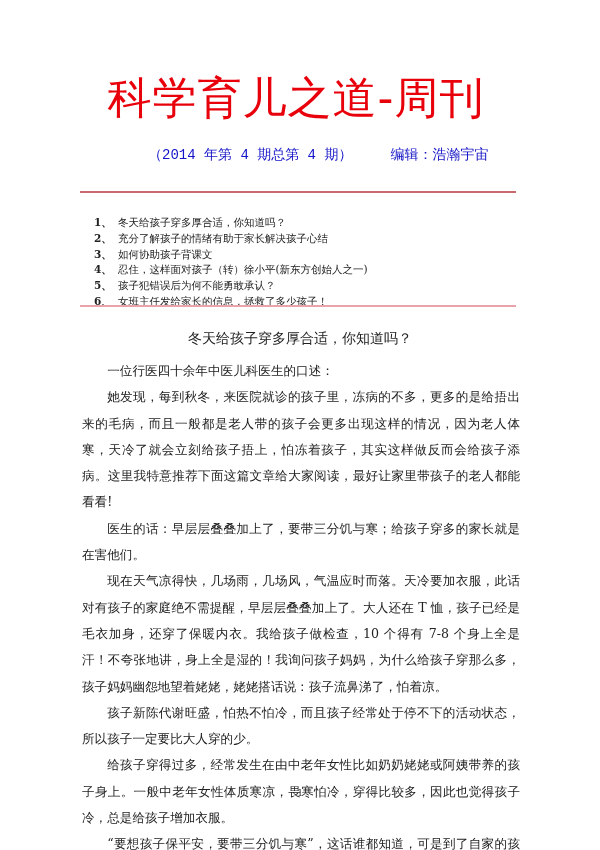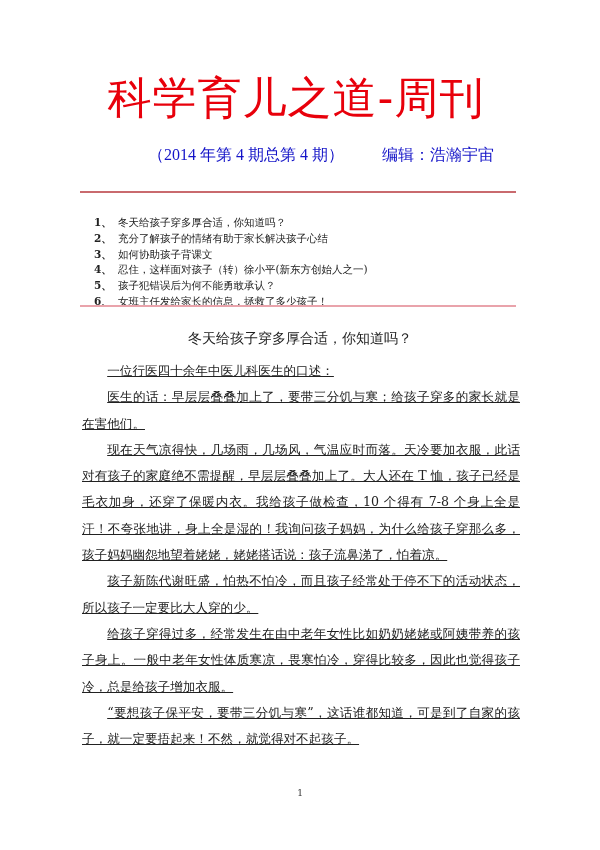--- a/index.html
+++ b/index.html
@@ -1,34 +1,34 @@
 <!DOCTYPE html>
 <html><head>
   <meta charset="utf-8">
   <style>
     html, body { margin: 0; padding: 0; background: #ffffff; }
     body { width: 600px; height: 850px; position: relative; overflow: hidden;
            font-family: "DejaVu Serif", "Liberation Serif", serif; color: #222; }
     .title { position: absolute; top: 72px; left: 0; width: 592px; text-align: center;
              font-family: "DejaVu Sans", "Liberation Sans", sans-serif;
              font-size: 44px; color: #e8000b; letter-spacing: 1px; line-height: 52px; }
-    .subtitle { position: absolute; top: 145px; left: 148px; font-family: Liberation Serif, serif;
-                font-size: 16px; color: #1414c8; line-height: 20px; white-space: nowrap; }
+    .subtitle { position: absolute; top: 145px; left: 148px; font-family: Liberation Mono, monospace;
+                font-size: 14px; color: #1414c8; line-height: 20px; white-space: nowrap; }
     .subtitle .editor { margin-left: 38px; }
     .rule { position: absolute; left: 80px; width: 436px; height: 2px; }
     .rule.top { top: 191px; background: #c96a6e; }
     .rule.bottom { top: 305px; background: #e9a3ab; }
     .toc { position: absolute; top: 201px; left: 80px; margin: 14px; padding: 0; list-style: none; }
     .toc li { font-size: 10.5px; line-height: 15.8px; color: #222; white-space: nowrap; }
     .toc .num { font-weight: bold; display: inline-block; width: 24px; }
     .article-title { position: absolute; top: 328px; left: 0; width: 600px; text-align: center;
                      font-size: 14px; line-height: 20px; color: #222; }
     .body { position: absolute; top: 358px; left: 82px; width: 438px; }
     .body p { margin: 0; font-size: 12.6px; line-height: 26.3px; text-indent: 2em;
-              text-align: justify; color: #222; text-decoration: underline; }
+              text-align: justify; color: #222; }
     .page-num { position: absolute; top: 788px; left: 0; width: 600px; text-align: center;
                 font-size: 9px; color: #333; }
   </style>
 </head>
 <body>
 
 <div class="title">科学育儿之道-周刊</div>
 
 <div class="subtitle">
   <span>（2014 年第 4 期总第 4 期）</span><span class="editor">编辑：浩瀚宇宙</span>
@@ -44,20 +44,21 @@
   <li><span class="num">5、</span><span>孩子犯错误后为何不能勇敢承认？</span></li>
   <li><span class="num">6、</span><span>女班主任发给家长的信息，拯救了多少孩子！</span></li>
 </ul>
 
 <div class="rule bottom"></div>
 
 <div class="article-title">冬天给孩子穿多厚合适，你知道吗？</div>
 
 <div class="body">
   <p>一位行医四十余年中医儿科医生的口述：</p>
+  <p>她发现，每到秋冬，来医院就诊的孩子里，冻病的不多，更多的是给捂出来的毛病，而且一般都是老人带的孩子会更多出现这样的情况，因为老人体寒，天冷了就会立刻给孩子捂上，怕冻着孩子，其实这样做反而会给孩子添病。这里我特意推荐下面这篇文章给大家阅读，最好让家里带孩子的老人都能看看!</p>
   <p>医生的话：早层层叠叠加上了，要带三分饥与寒；给孩子穿多的家长就是在害他们。</p>
   <p>现在天气凉得快，几场雨，几场风，气温应时而落。天冷要加衣服，此话对有孩子的家庭绝不需提醒，早层层叠叠加上了。大人还在 T 恤，孩子已经是毛衣加身，还穿了保暖内衣。我给孩子做检查，10 个得有 7-8 个身上全是汗！不夸张地讲，身上全是湿的！我询问孩子妈妈，为什么给孩子穿那么多，孩子妈妈幽怨地望着姥姥，姥姥搭话说：孩子流鼻涕了，怕着凉。</p>
   <p>孩子新陈代谢旺盛，怕热不怕冷，而且孩子经常处于停不下的活动状态，所以孩子一定要比大人穿的少。</p>
   <p>给孩子穿得过多，经常发生在由中老年女性比如奶奶姥姥或阿姨带养的孩子身上。一般中老年女性体质寒凉，畏寒怕冷，穿得比较多，因此也觉得孩子冷，总是给孩子增加衣服。</p>
   <p>“要想孩子保平安，要带三分饥与寒”，这话谁都知道，可是到了自家的孩子，就一定要捂起来！不然，就觉得对不起孩子。</p>
 
 </div>
 
 <div class="page-num">1</div>
 

